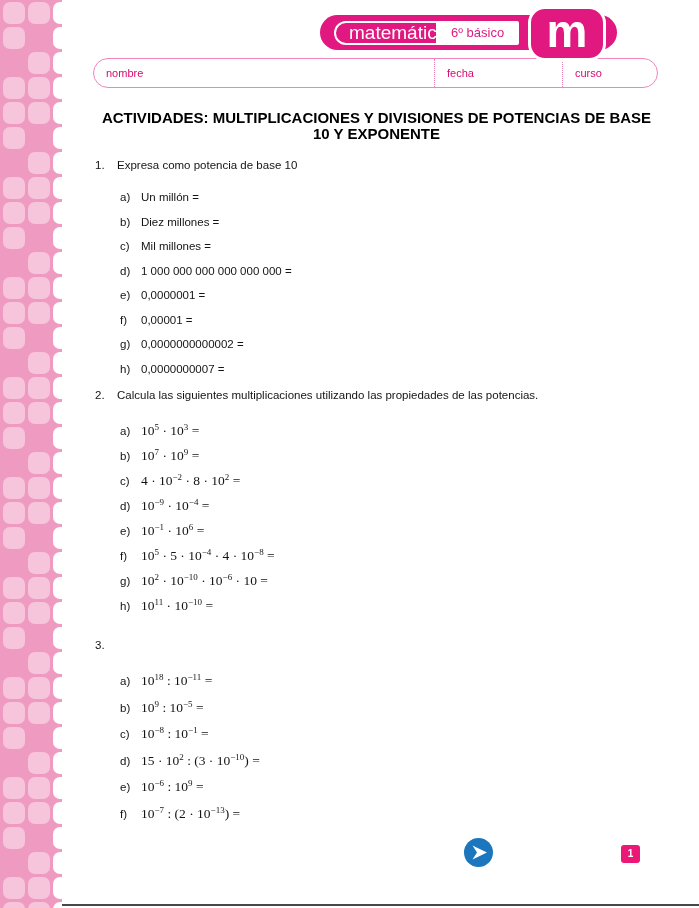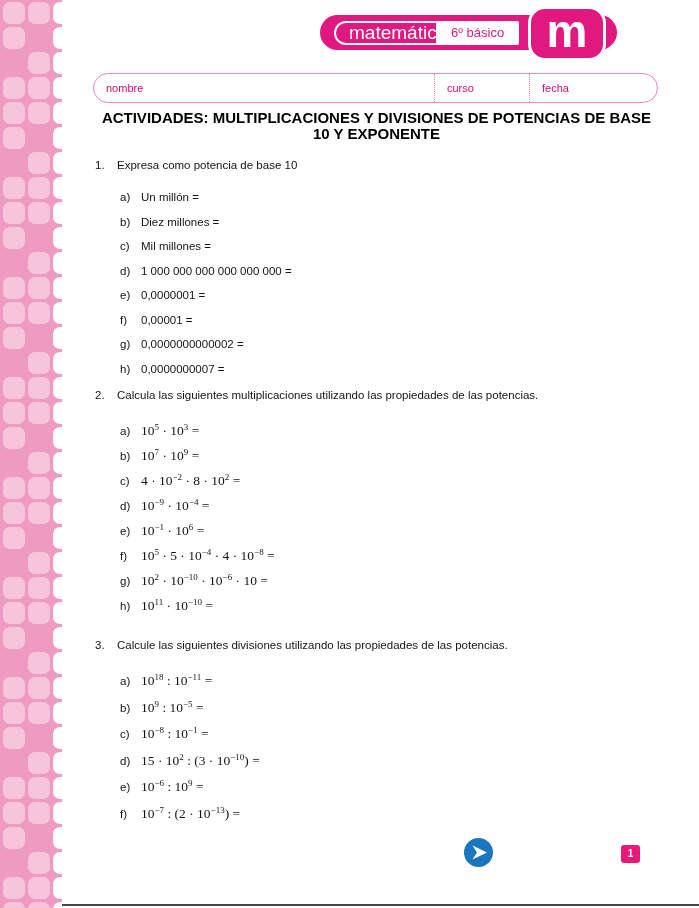--- a/index.html
+++ b/index.html
@@ -18,21 +18,21 @@
   .badge-grade{position:absolute;left:116px;top:6px;height:20px;padding:0 13px;
                background:#fff;border:2px solid #fff;border-radius:2px;color:#e0187f;
                font-size:13px;line-height:20px;}
   .m-logo{position:absolute;left:528px;top:6px;width:72px;height:49px;background:#e0187f;
           border:3px solid #fff;border-radius:17px;z-index:2;text-align:center;}
   .m-logo span{color:#fff;font-weight:bold;font-size:46px;line-height:44px;
                font-family:"Liberation Sans",sans-serif;}
 
   
   .form-row{position:absolute;left:93px;top:58px;width:565px;height:30px;box-sizing:border-box;
-            border:1.5px solid #ee86b9;border-radius:15px;display:flex;font-size:11px;color:#d60a70;margin-top:15px;}
+            border:1.5px solid #ee86b9;border-radius:15px;display:flex;font-size:11px;color:#d60a70;}
   .form-cell{display:flex;align-items:center;box-sizing:border-box;padding-left:12px;height:100%;}
   .cell-name{width:340px;}
   .cell-course{width:95px;border-left:1.5px dotted #ee86b9;}
   .cell-date{flex:1;border-left:1.5px dotted #ee86b9;}
 
   
   .title{position:absolute;left:93px;top:110px;width:567px;text-align:center;
          font-weight:bold;font-size:15px;line-height:16px;color:#000;}
 
   
@@ -96,25 +96,25 @@
     <span class="badge-grade">6º básico</span>
   </div>
   <div class="m-logo">
     <span>m</span>
   </div>
 
   <div class="form-row">
     <div class="form-cell cell-name">
       <span>nombre</span>
     </div>
+    <div class="form-cell cell-date">
+      <span>fecha</span>
+    </div>
     <div class="form-cell cell-course">
       <span>curso</span>
-    </div>
-    <div class="form-cell cell-date">
-      <span>fecha</span>
     </div>
   </div>
 
   <div class="title">
     <div>ACTIVIDADES: MULTIPLICACIONES Y DIVISIONES DE POTENCIAS DE BASE 10 Y EXPONENTE</div>
   </div>
 
   <div class="exercise ex0">
     <div class="ex-head">
       <span class="ex-num">1.</span>
@@ -193,21 +193,20 @@
         <div class="item math">
           <span class="letter">h)</span>
           <span class="text">10<sup>11</sup> · 10<sup>−10</sup> =</span>
         </div>
       </div>
   </div>
 
   <div class="exercise ex2">
     <div class="ex-head">
       <span class="ex-num">3.</span>
-      <span class="ex-prompt">Calcule las siguientes divisiones utilizando las propiedades de las potencias.</span>
     </div>
     <div class="items">
         <div class="item math">
           <span class="letter">a)</span>
           <span class="text">10<sup>18</sup> : 10<sup>−11</sup> =</span>
         </div>
         <div class="item math">
           <span class="letter">b)</span>
           <span class="text">10<sup>9</sup> : 10<sup>−5</sup> =</span>
         </div>

